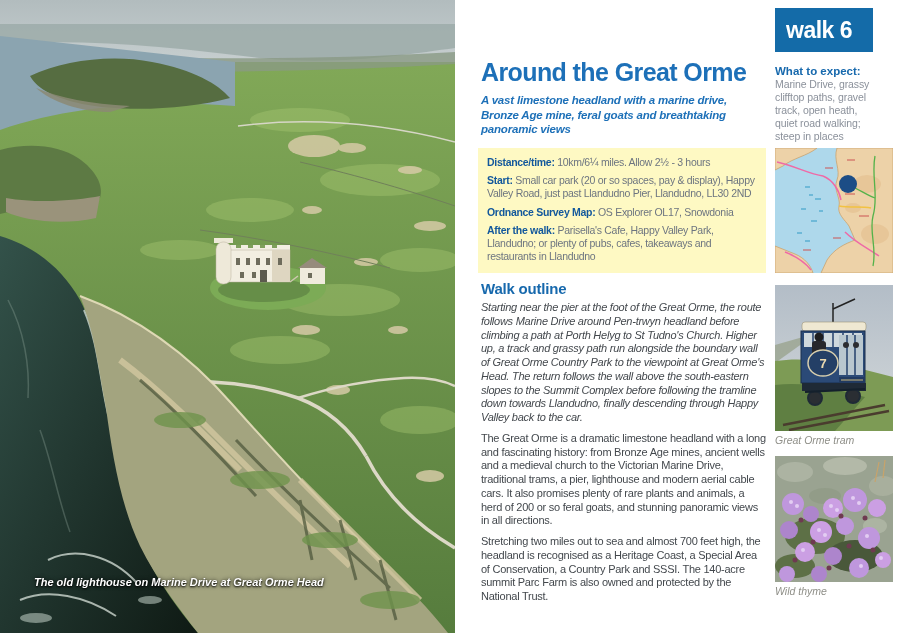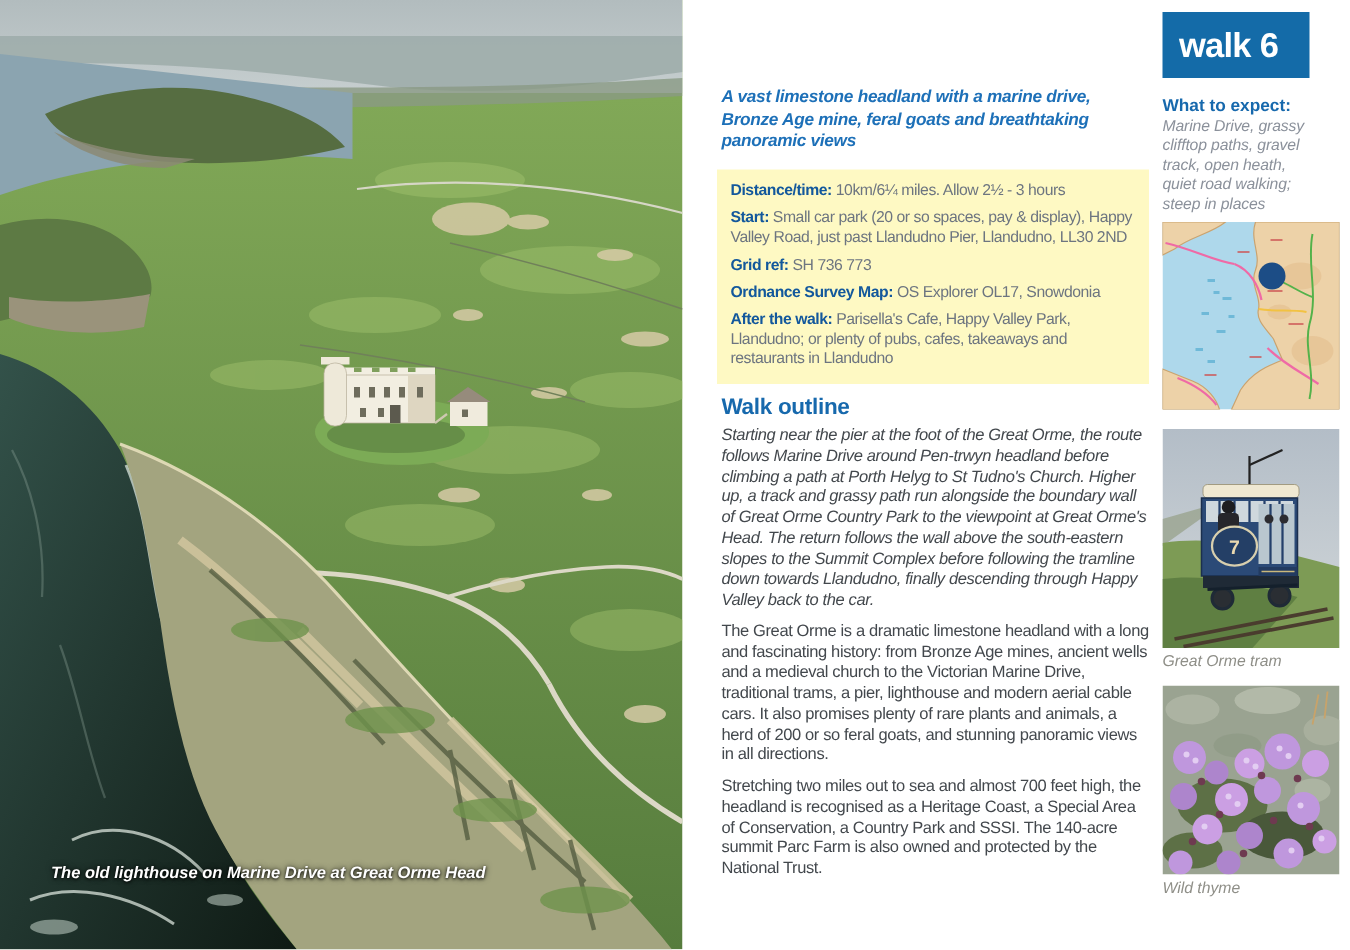--- a/index.html
+++ b/index.html
@@ -37,21 +37,21 @@
   }
   .outline{font-style:italic;}
 
   
   .sidebar{position:absolute;left:775px;top:8px;width:98px;}
   .badge{
     background:#146ba8;color:#fff;height:44px;display:flex;align-items:center;
     padding-left:11px;font-size:23px;font-weight:bold;letter-spacing:-.5px;box-sizing:border-box;
   }
   .expect-h{font-size:11.5px;font-weight:bold;color:#1769ad;margin:13px 0 1px 0;}
-  .expect{font-size:10.5px;font-style:italic;color:#8b919b;line-height:1.24;margin:0 0 5px 0;letter-spacing:-.1px;}
+  .expect{font-size:10.5px;color:#8b919b;line-height:1.24;margin:0 0 5px 0;letter-spacing:-.1px;}
   .side-fig{margin:0;}
   .side-fig svg{display:block;}
   .side-cap{font-size:10.5px;font-style:italic;color:#8f8f88;margin:3px 0 10px 0;}
   .map-wrap{margin:0 0 8px 0;}
   .tram-num{font:bold 13px "Liberation Sans",sans-serif;}
 </style>
 </head>
 <body>
 
 <div class="page">
@@ -179,26 +179,26 @@
         <polygon points="298,268 312,258 327,268" fill="#968b7c"></polygon>
         <rect x="300" y="268" width="25" height="16" fill="#f0ebdd"></rect>
         <rect x="308" y="273" width="4" height="5" fill="#6e6c5c"></rect>
         <path d="M290,282 L298,276" stroke="#cfc8b2" stroke-width="1.5"></path>
       </g>
     </svg>
     <figcaption>The old lighthouse on Marine Drive at Great Orme Head</figcaption>
   </figure>
 
   <div class="main">
+    <h1>Around the Great Orme</h1>
     <p class="subtitle">A vast limestone headland with a marine drive, Bronze Age mine, feral goats and breathtaking panoramic views</p>
 
     <div class="infobox">
       <p class="inforow"><b>Distance/time:</b><span> 10km/6¼ miles. Allow 2½ - 3 hours</span></p>
       <p class="inforow"><b>Start:</b><span> Small car park (20 or so spaces, pay &amp; display), Happy Valley Road, just past Llandudno Pier, Llandudno, LL30 2ND</span></p>
-      <p class="inforow"><b>Grid ref:</b><span> SH 736 773</span></p>
       <p class="inforow"><b>Ordnance Survey Map:</b><span> OS Explorer OL17, Snowdonia</span></p>
       <p class="inforow"><b>After the walk:</b><span> Parisella's Cafe, Happy Valley Park, Llandudno; or plenty of pubs, cafes, takeaways and restaurants in Llandudno</span></p>
     </div>
 
     <h2>Walk outline</h2>
     <p class="body-par outline">Starting near the pier at the foot of the Great Orme, the route follows Marine Drive around Pen-trwyn headland before climbing a path at Porth Helyg to St Tudno's Church. Higher up, a track and grassy path run alongside the boundary wall of Great Orme Country Park to the viewpoint at Great Orme's Head. The return follows the wall above the south-eastern slopes to the Summit Complex before following the tramline down towards Llandudno, finally descending through Happy Valley back to the car.</p>
 
     <p class="body-par">The Great Orme is a dramatic limestone headland with a long and fascinating history: from Bronze Age mines, ancient wells and a medieval church to the Victorian Marine Drive, traditional trams, a pier, lighthouse and modern aerial cable cars. It also promises plenty of rare plants and animals, a herd of 200 or so feral goats, and stunning panoramic views in all directions.</p>
     <p class="body-par">Stretching two miles out to sea and almost 700 feet high, the headland is recognised as a Heritage Coast, a Special Area of Conservation, a Country Park and SSSI. The 140-acre summit Parc Farm is also owned and protected by the National Trust.</p>
   </div>

